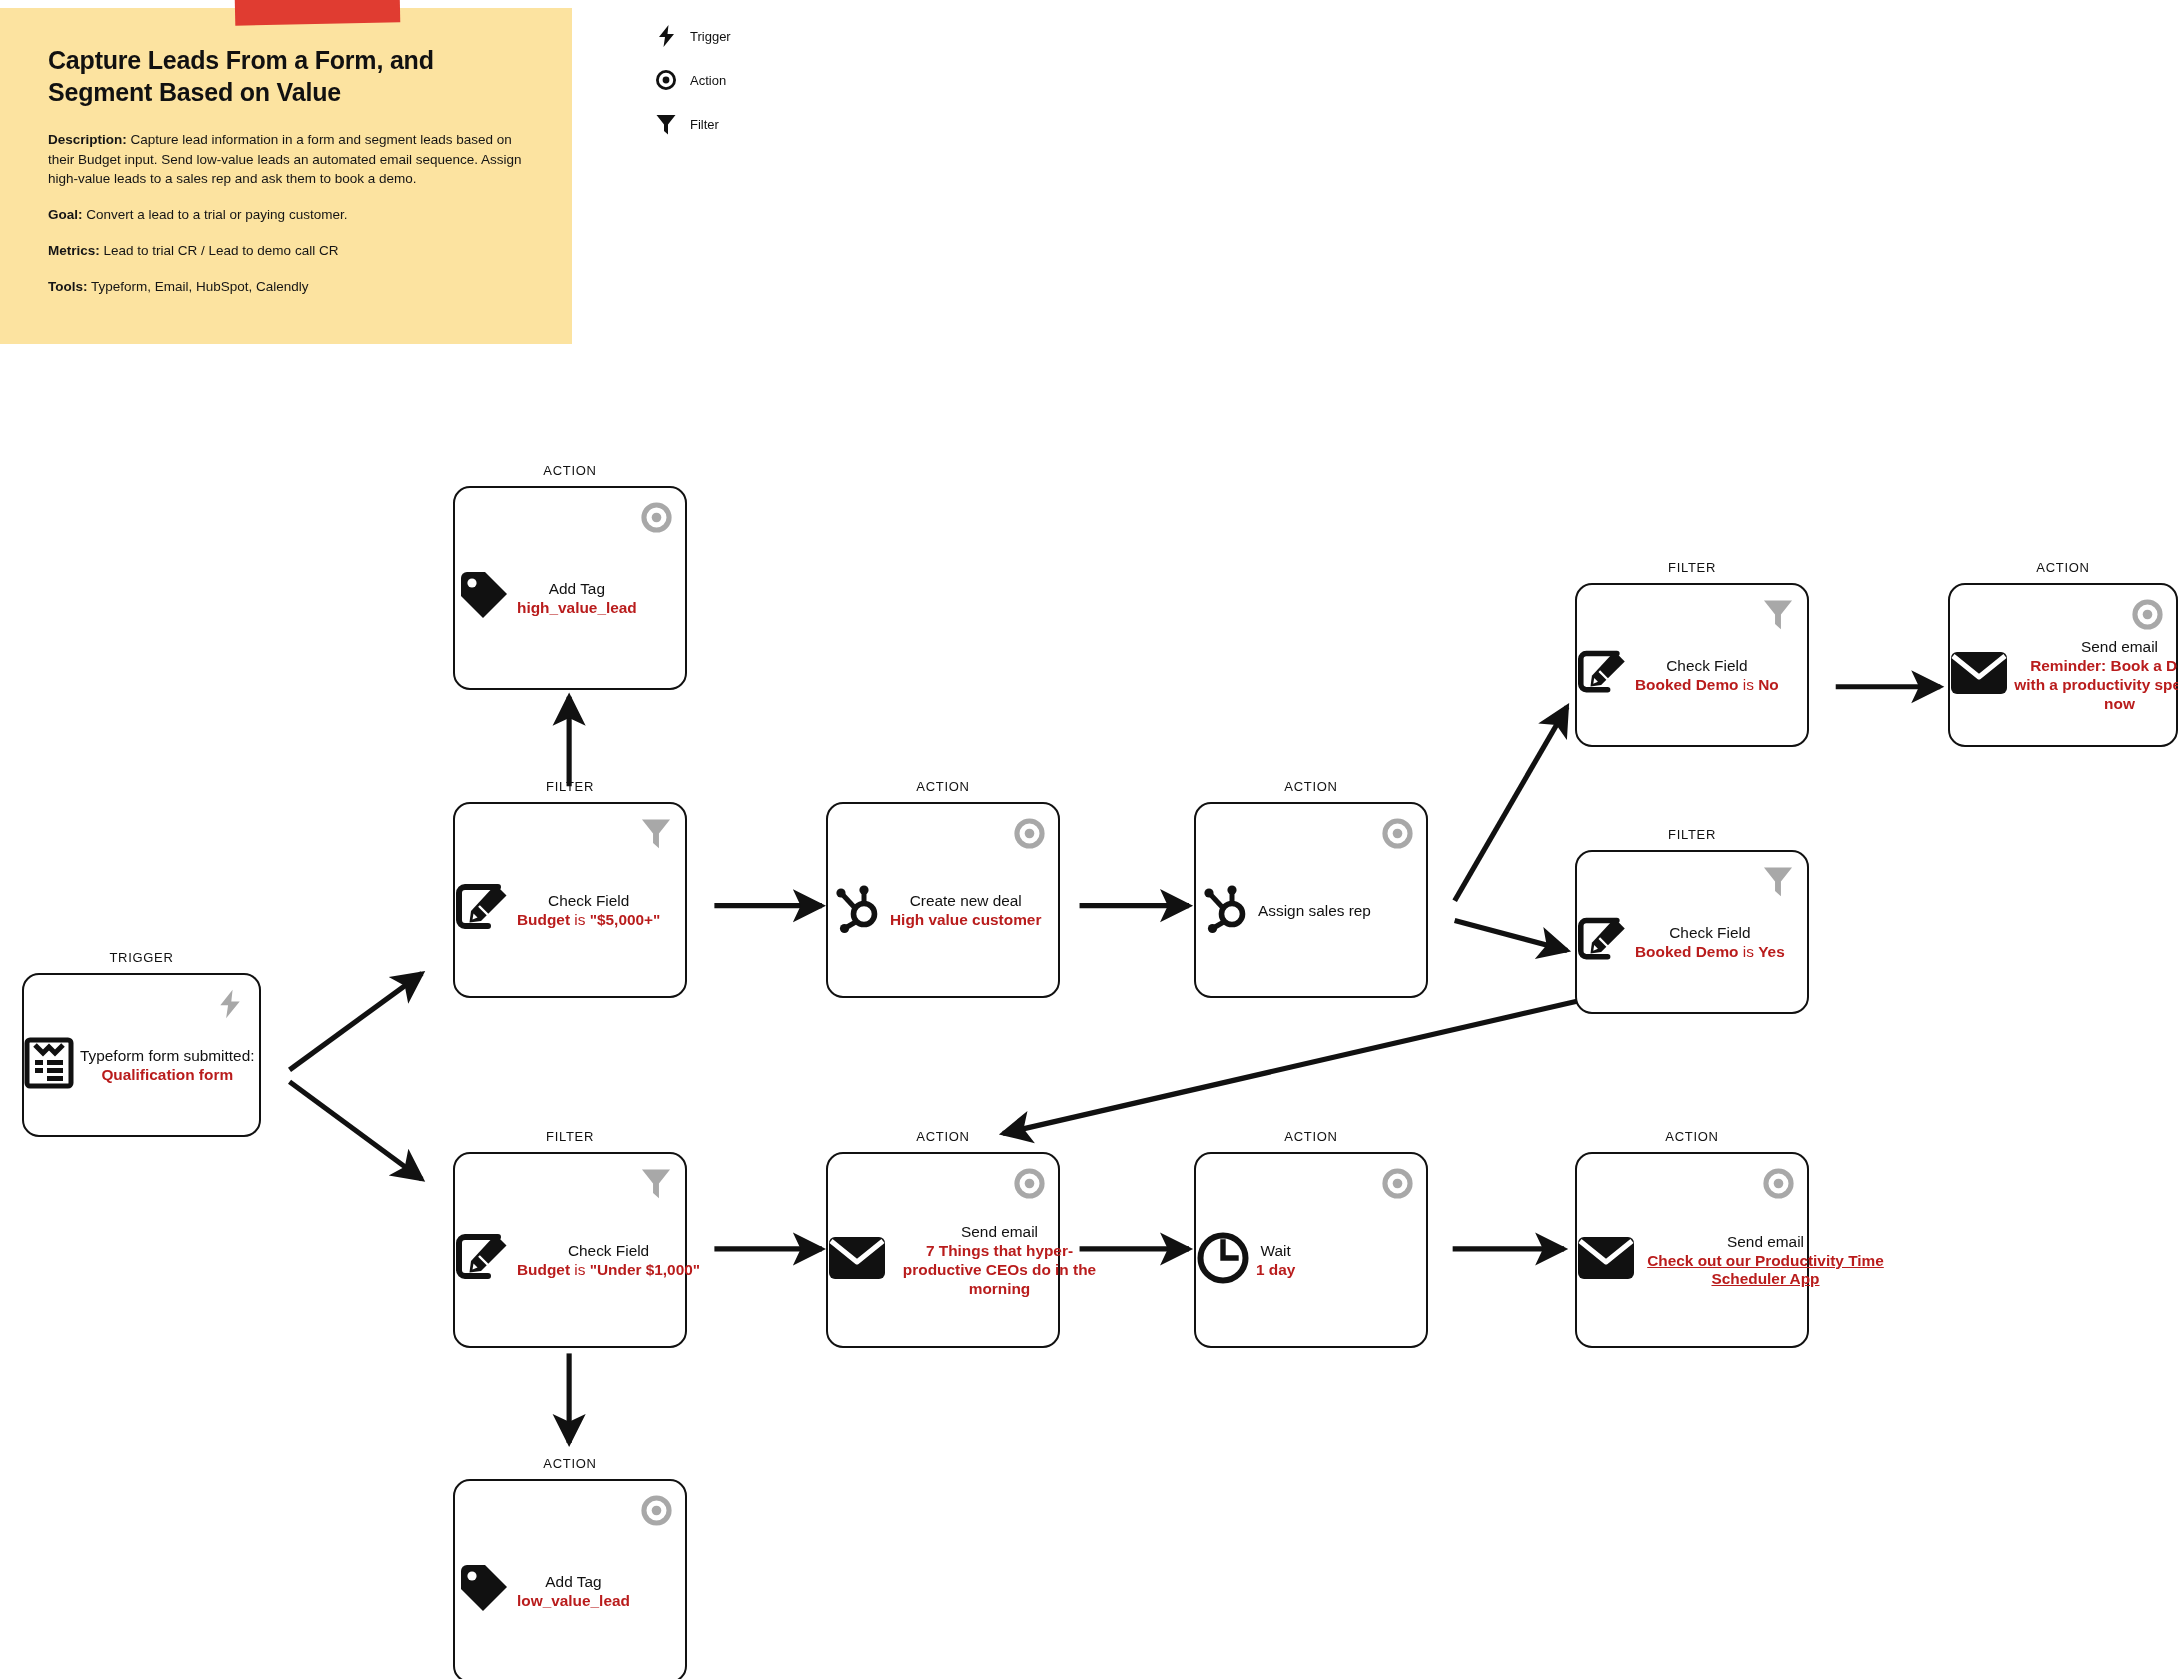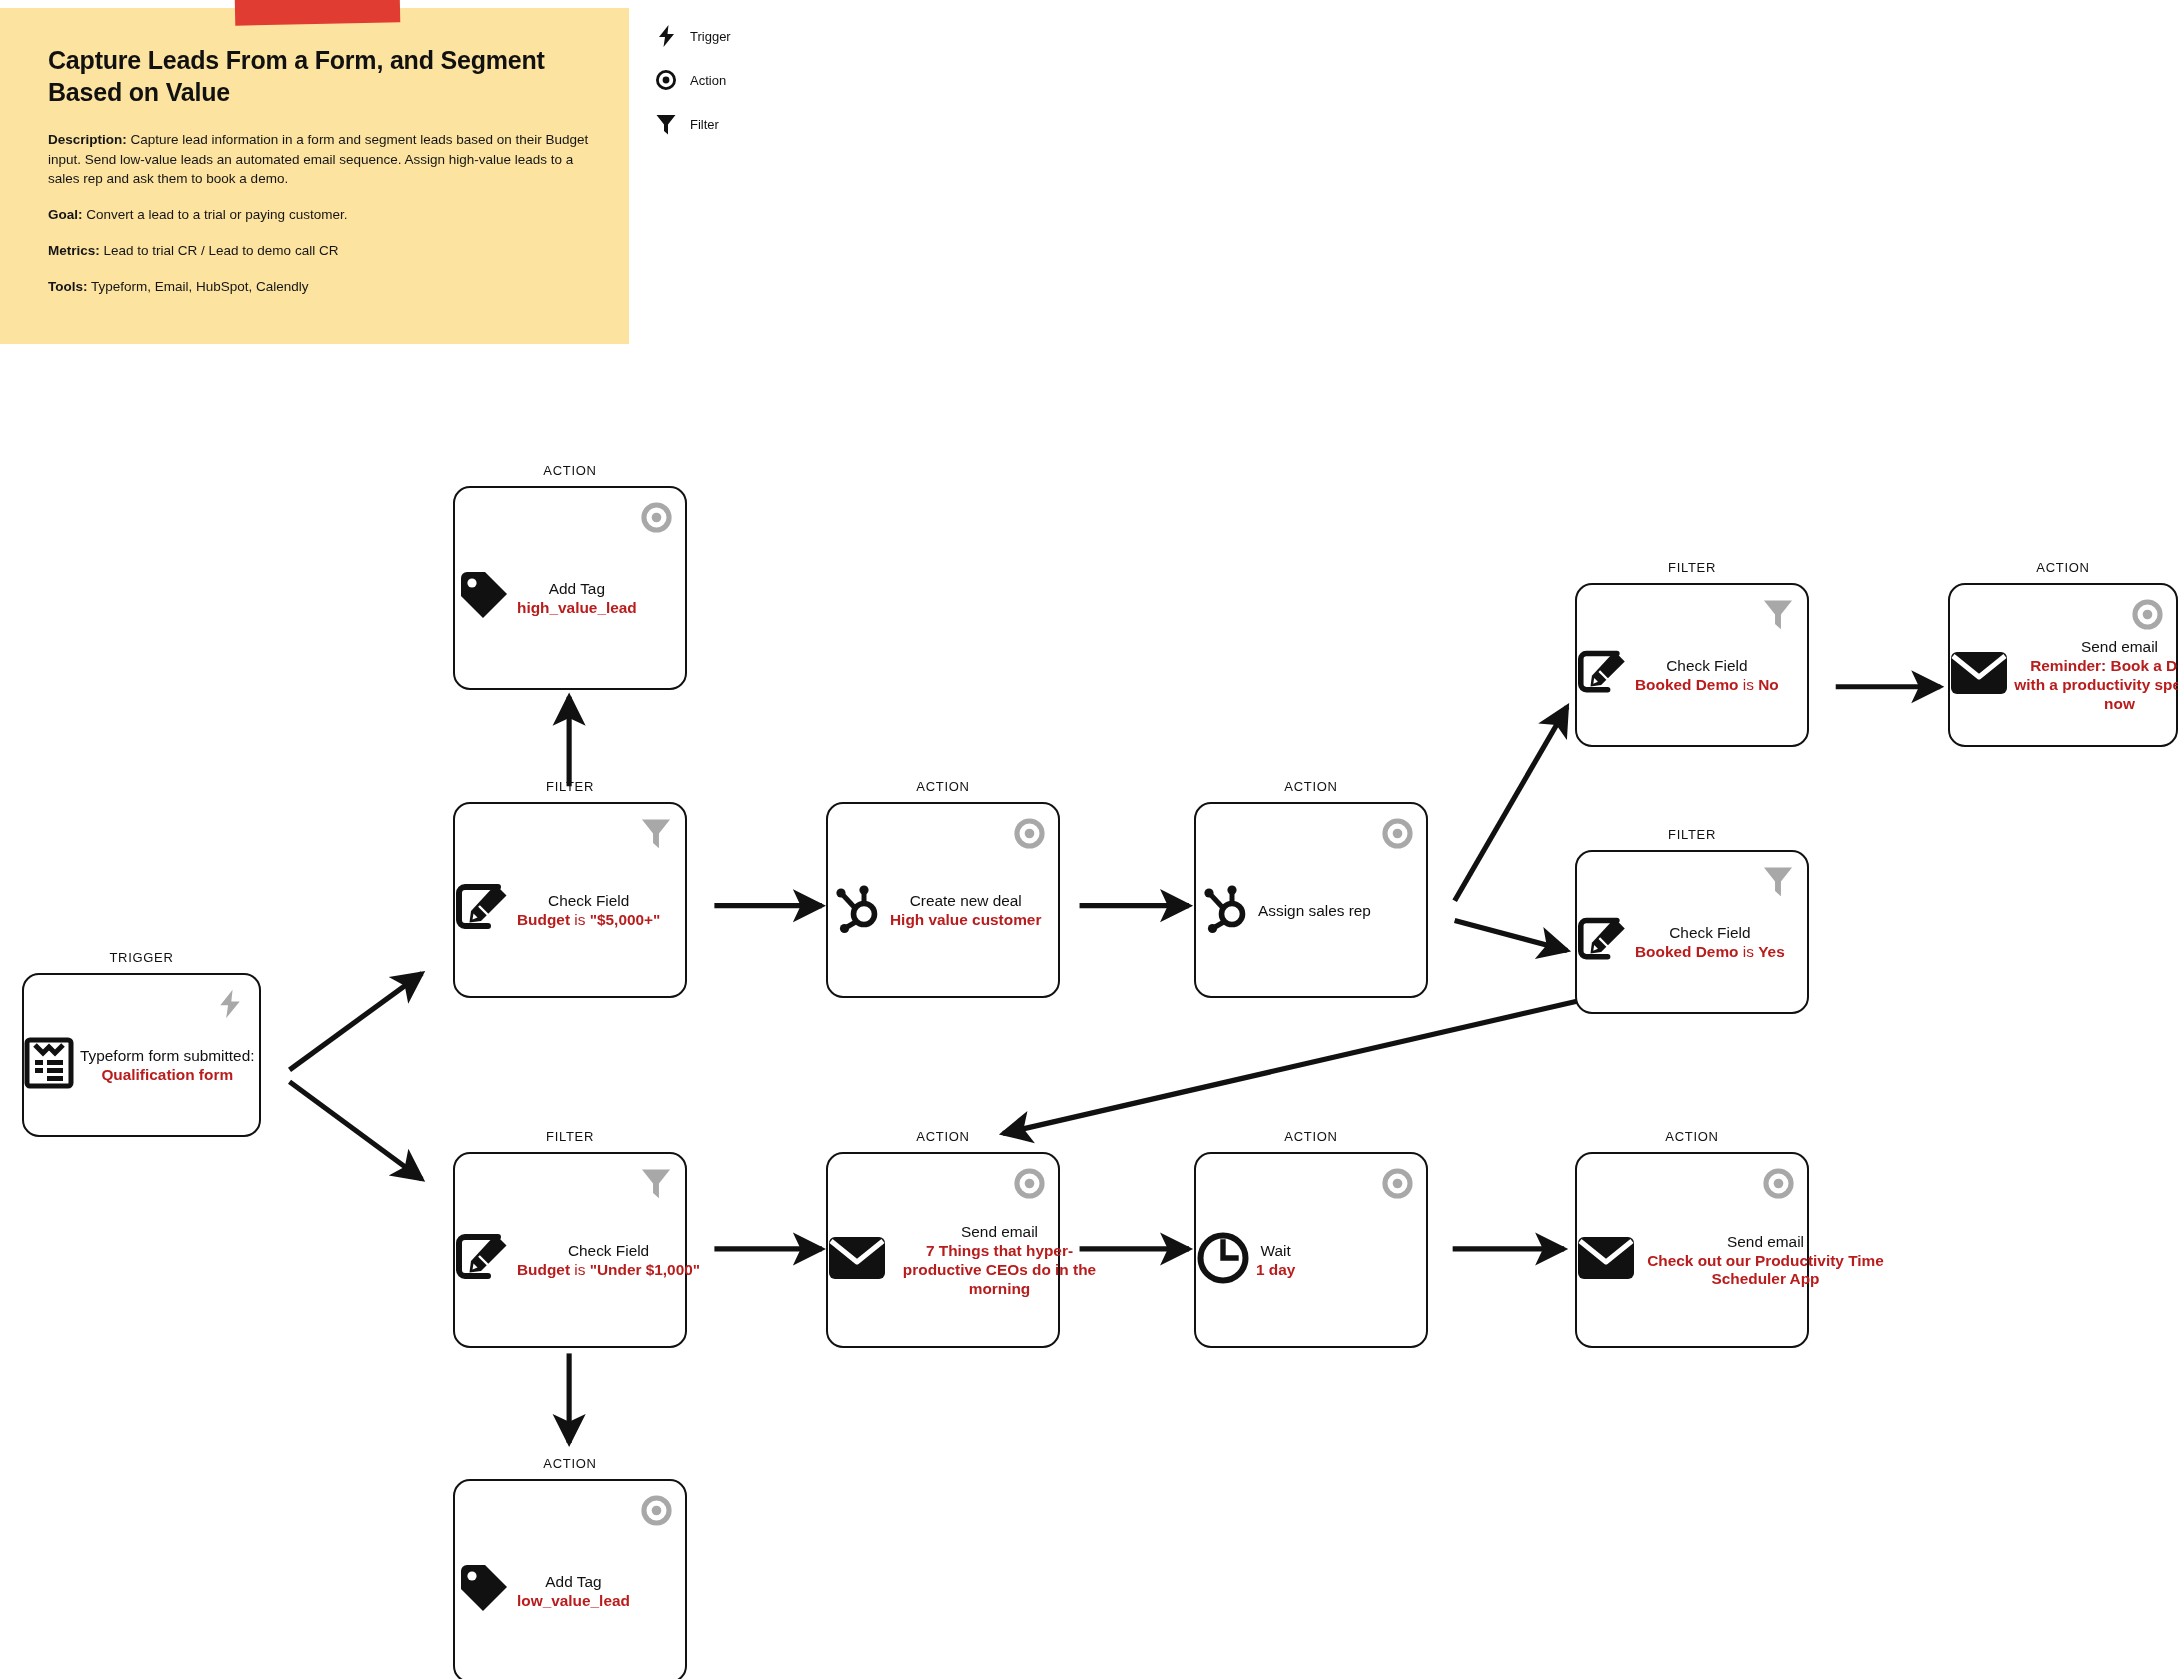--- a/index.html
+++ b/index.html
@@ -27,21 +27,21 @@
     width: 165px;
     height: 28px;
     background: #e03c31;
     transform: rotate(-1.2deg);
     z-index: 3;
   }
   #sticky-note {
     position: absolute;
     left: 0px;
     top: 8px;
-    width: 629px;
+    width: 572px;
     height: 336px;
     background: #fce3a0;
     z-index: 2;
     box-sizing: border-box;
     padding: 36px 40px 0 48px;
   }
   #sticky-note .note-title {
     font-size: 25px;
     font-weight: bold;
     line-height: 1.28;
@@ -506,21 +506,21 @@
           </svg>
       </div>
       <div class="node-icon" style="height:52px;">
         <svg width="58" height="44" viewBox="0 0 58 44">
           <rect x="1" y="1" width="56" height="42" rx="6" fill="#111"></rect>
           <path d="M3 5 L29 26 L55 5" fill="none" stroke="#fff" stroke-width="5" stroke-linejoin="round"></path>
         </svg>
       </div>
       <div class="node-text" style="width:249px;">
         <div class="node-line1">Send email</div>
-        <div class="node-line2 wrap" style="width:249px;">Check out our Productivity Time Scheduler App</div>
+        <div class="node-line2 wrap" style="width:249px;text-decoration:underline;">Check out our Productivity Time Scheduler App</div>
       </div>
     </div>
   </div>
 
   <div class="node" style="left:453px; top:1456px; width:234px;">
     <div class="node-kind">ACTION</div>
     <div class="node-card" style="height:204px;">
       <div class="node-badge">
         <svg width="31" height="31" viewBox="0 0 20 20">
             <circle cx="10" cy="10" r="8.1" fill="none" stroke="#a8a8a8" stroke-width="3.3"></circle>

